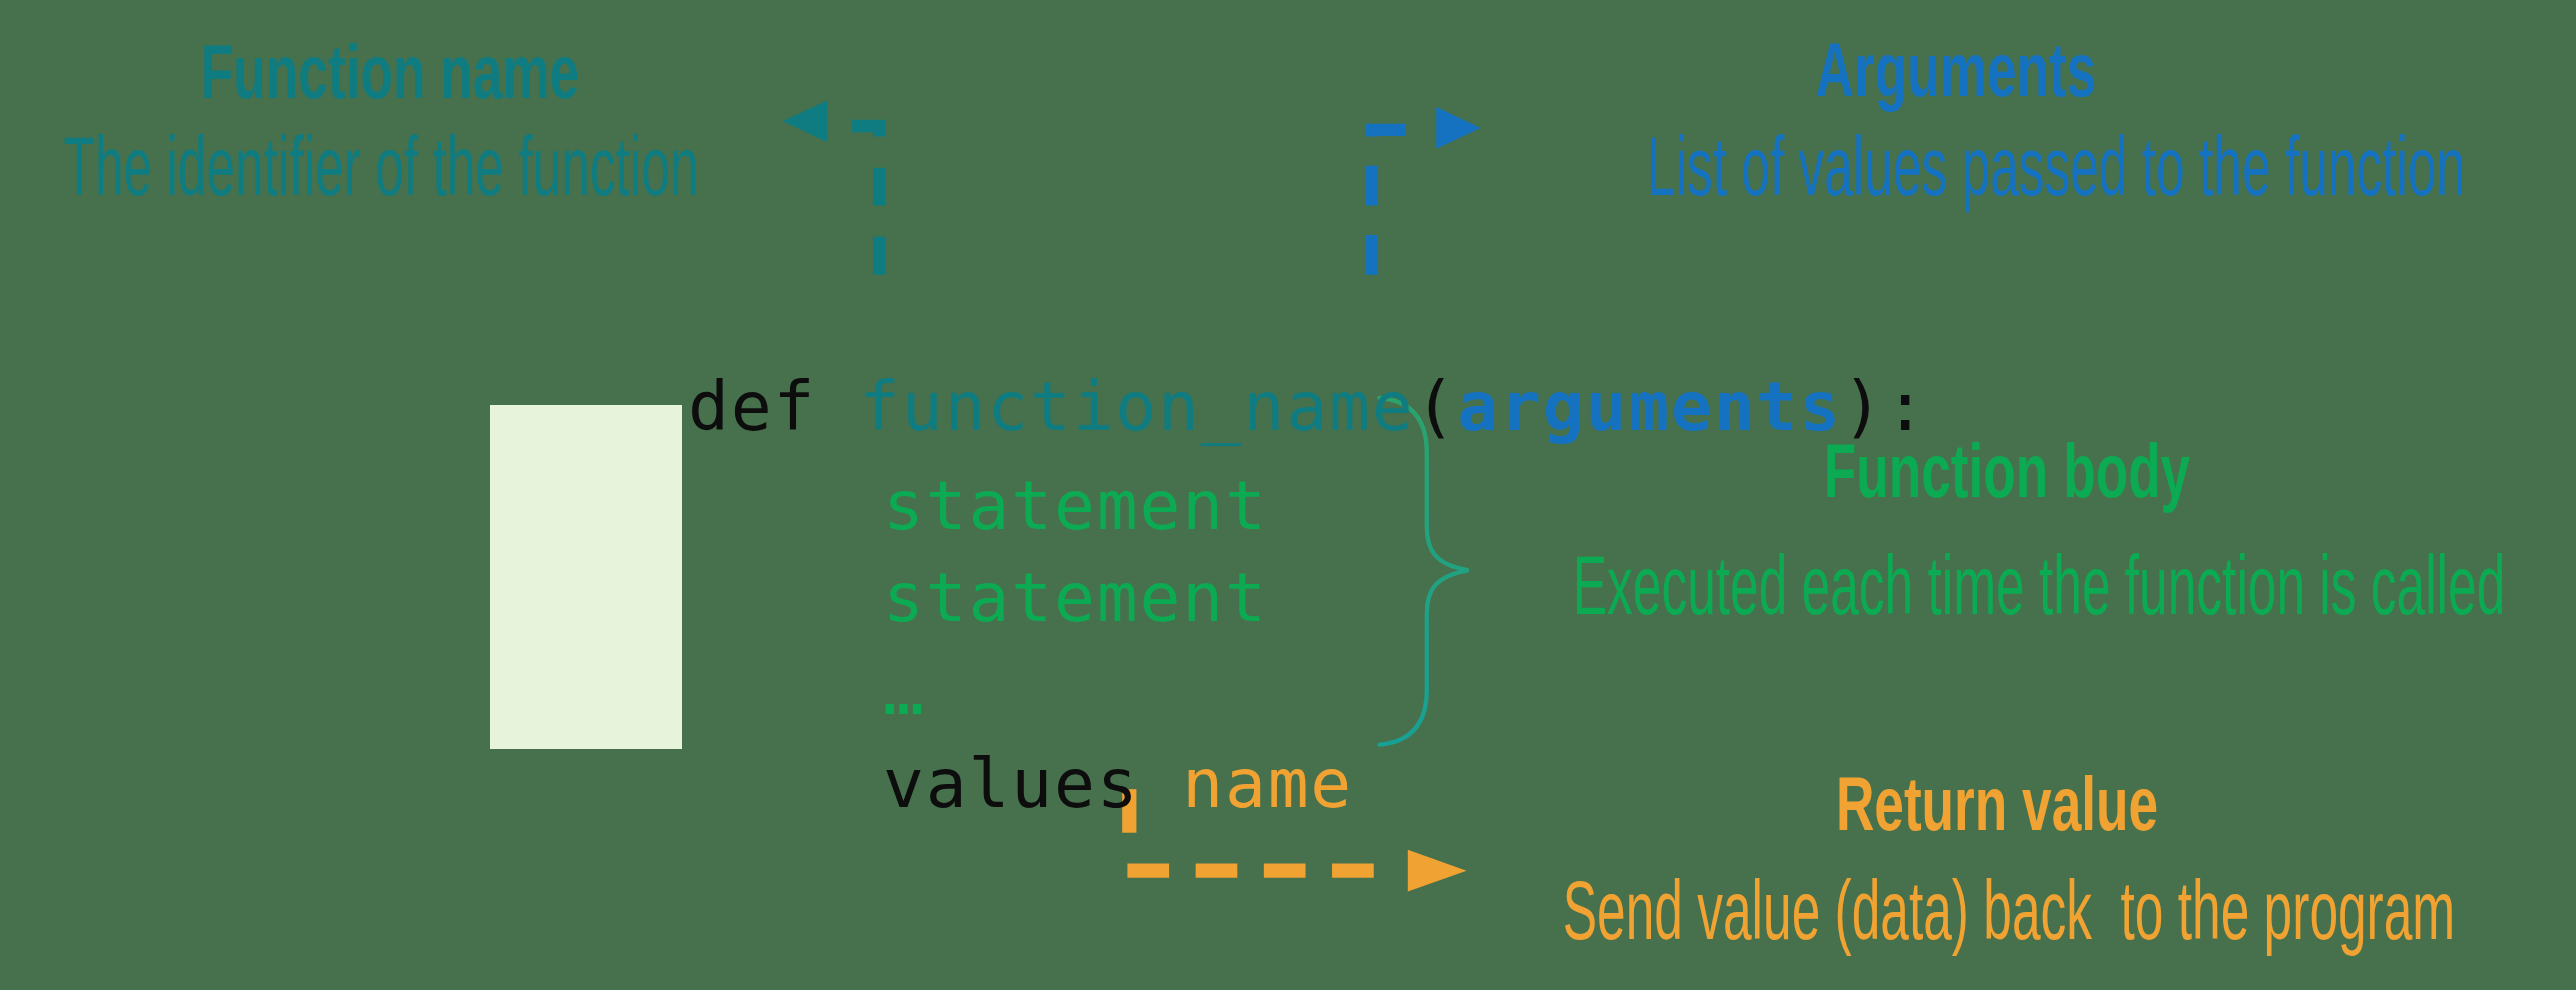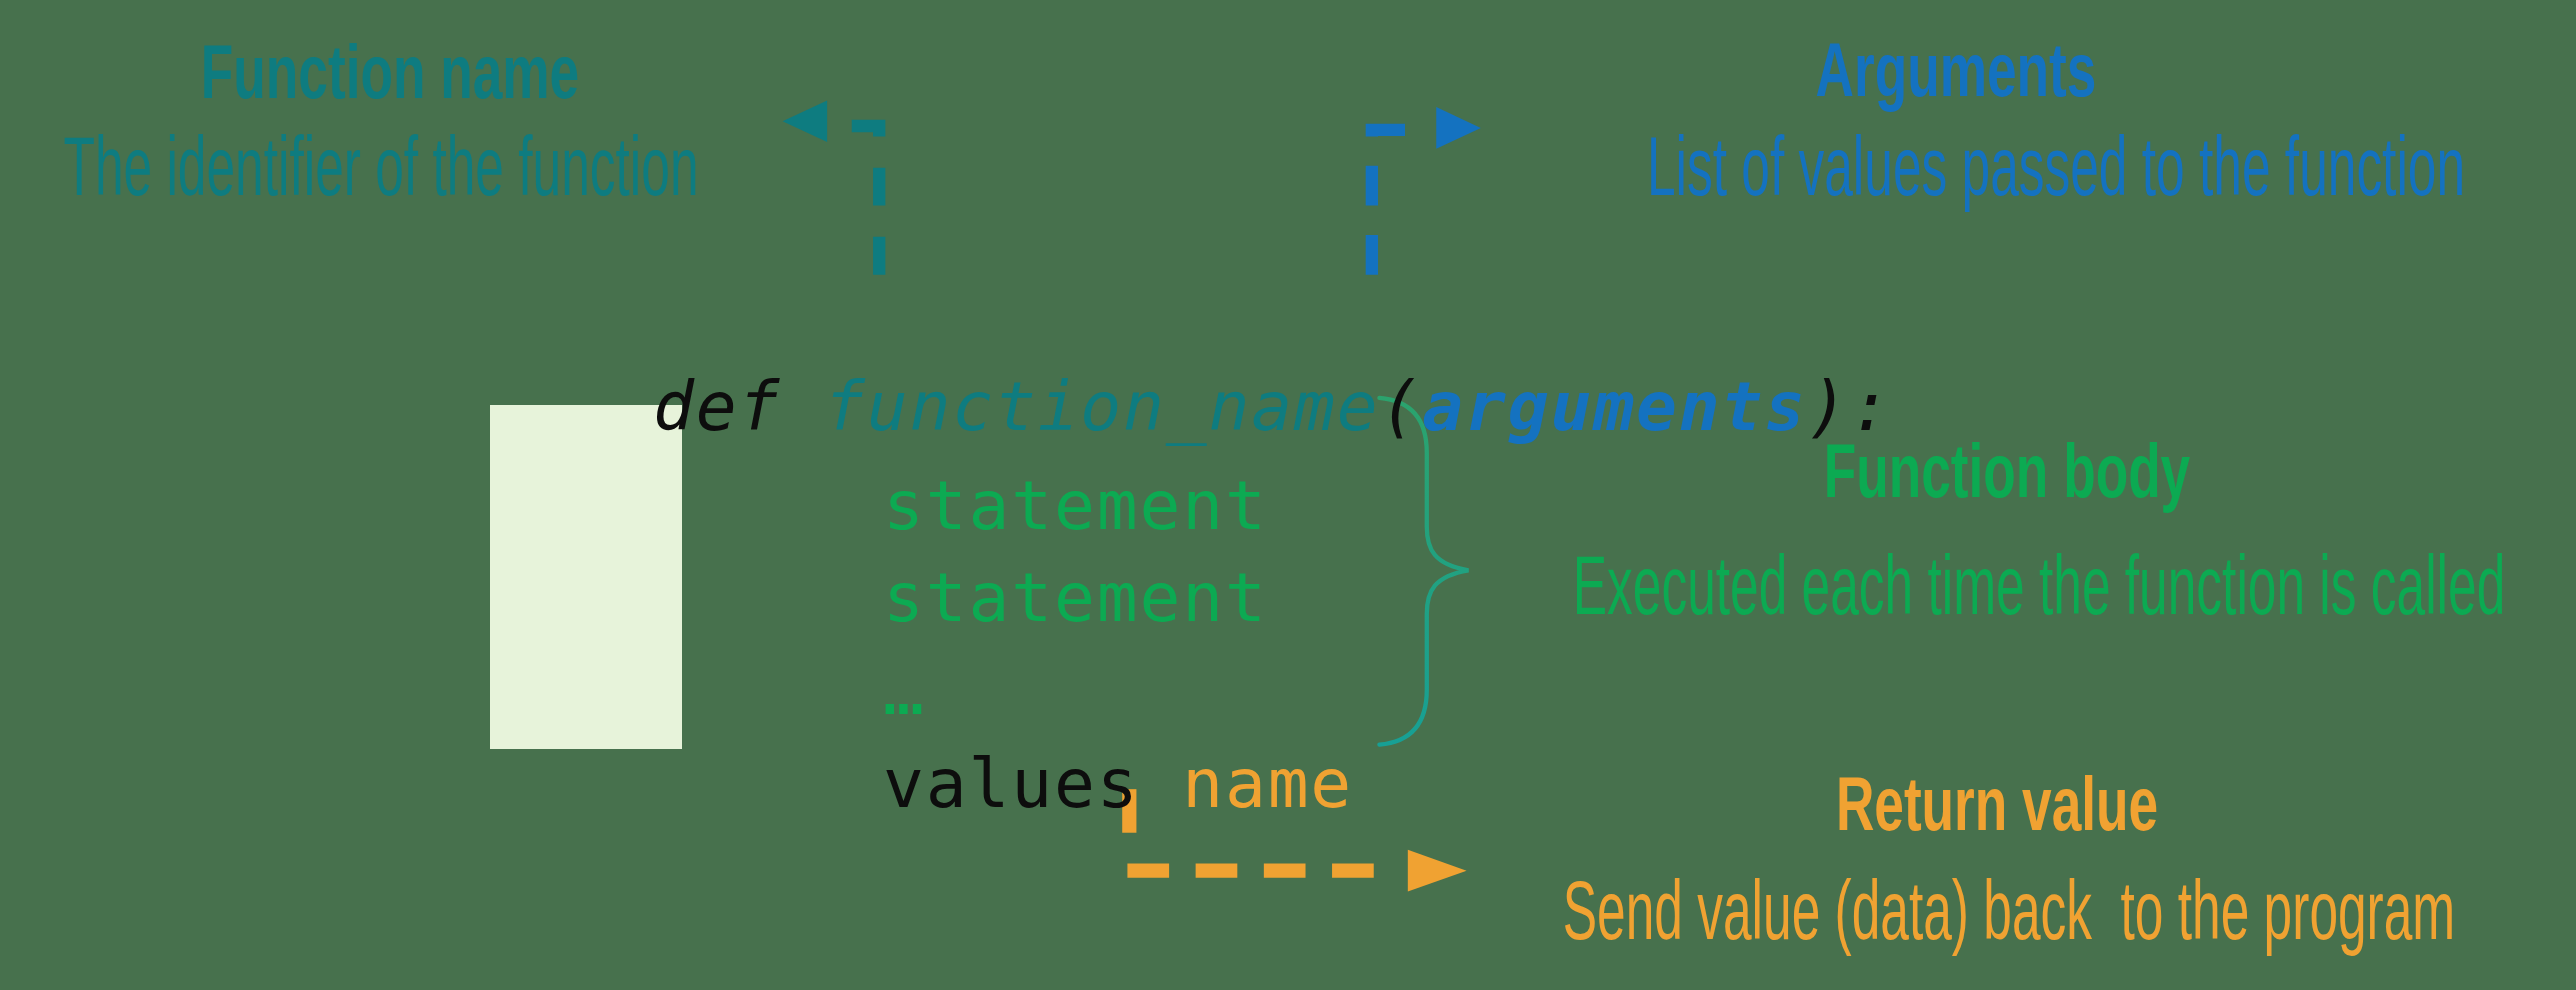--- a/index.html
+++ b/index.html
@@ -46,21 +46,21 @@
   
   .code-line{
     position:absolute;
     font-family:"DejaVu Sans Mono", monospace;
     font-size:68px;
     line-height:1;
     letter-spacing:1.8px;
     white-space:pre;
     color:var(--code-black,#0d0d0d);
   }
-  #code-line1{left:482px;top:305px;font-style:italic;}
+  #code-line1{left:517px;top:305px;}
   #stmt1{left:712px;top:404px;}
   #stmt2{left:712px;top:496px;}
   #ellipsis-line{left:712px;top:589px;}
   #return-line{left:712px;top:682px;}
   .code-line .fn-name{color:var(--teal,#0e7c80);}
   .code-line .args{color:var(--blue,#1472c0);font-weight:bold;}
   .code-line .stmt{color:var(--green,#0caa52);text-align:center;}
   .code-line .retval{color:var(--orange,#f0a232);}
 
   

